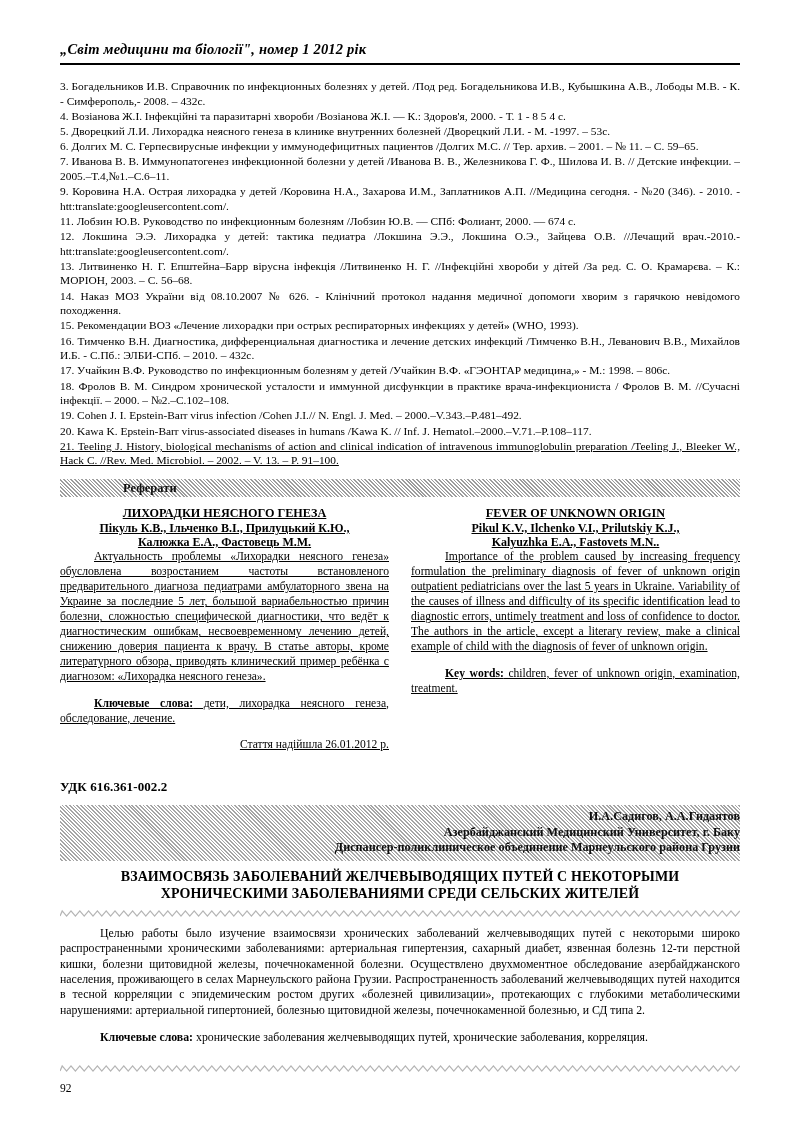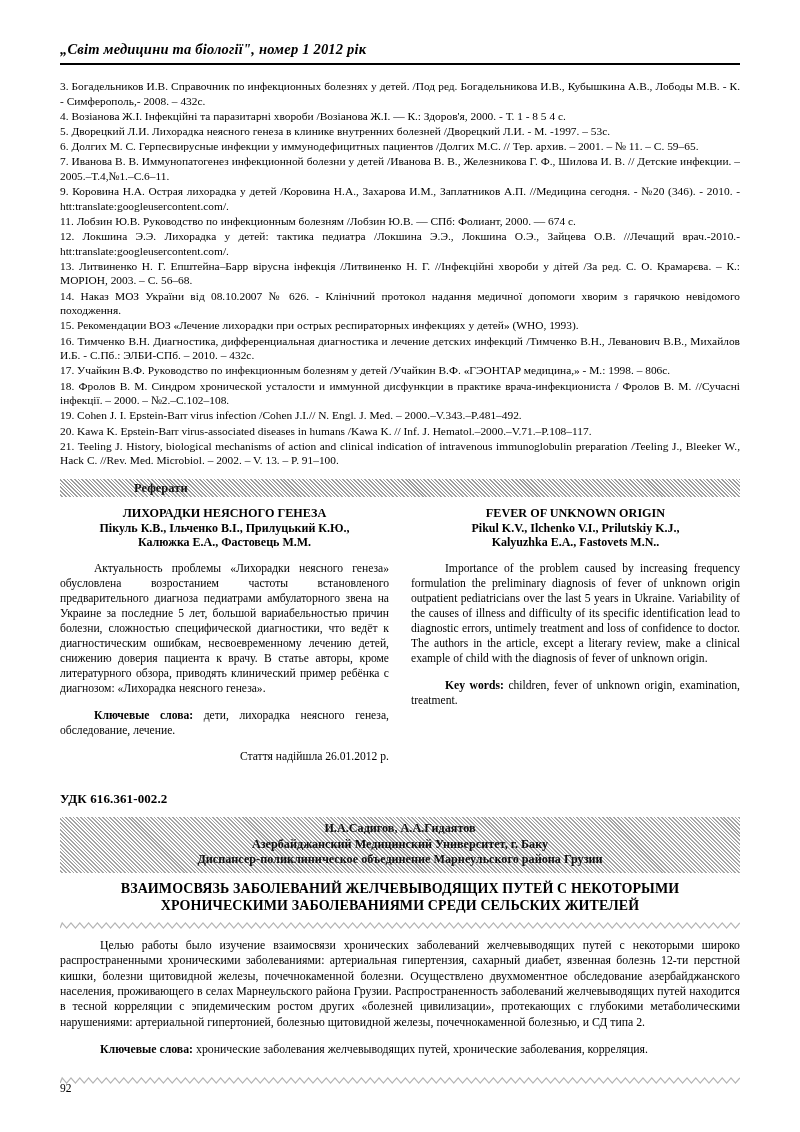--- a/index.html
+++ b/index.html
@@ -46,70 +46,71 @@
     font-size: 11.4px;
     line-height: 1.285;
     text-align: justify;
   }
   .refs .ref {
     text-indent: 0;
     margin: 0 0 0.5px 0;
     text-align: justify;
     text-justify: inter-word;
   }
-  .refs .ref:last-child { text-align: justify; }
+  .refs .ref:last-child { text-align: justify; text-decoration: underline; }
 
   
   .band {
     margin-top: 11px;
     height: 18px;
     background-color: #efefef;
     background-image: repeating-linear-gradient(
         45deg,
         #ffffff 0px, #ffffff 1.4px,
         #9d9d9d 1.4px, #9d9d9d 2.6px);
     position: relative;
   }
   .band-label {
     position: absolute;
-    left: 72px;
+    left: 61px;
     top: 50%;
     transform: translateY(-50%);
     font-weight: bold;
     font-size: 12.5px;
     color: #111;
     padding: 0 2px;
     line-height: 1;
   }
 
   
   .abstracts {
     display: flex;
     gap: 22px;
     margin-top: 9px;
+    text-decoration: underline;
   }
   .abs-col {
     width: 50%;
     font-size: 11.6px;
     line-height: 1.29;
   }
   .abs-title {
     text-align: center;
     font-weight: bold;
     font-size: 12.2px;
     line-height: 1.2;
   }
   .abs-authors {
     text-align: center;
     font-weight: bold;
     font-size: 12px;
     line-height: 1.2;
   }
   .abs-body {
-    margin-top: 13px;
+    margin-top: 1px;
     text-align: justify;
     text-justify: inter-word;
     text-indent: 34px;
     font-family: "Liberation Serif", "DejaVu Serif", serif;
   }
   .abs-kw {
     margin-top: 0px;
     text-align: justify;
     text-justify: inter-word;
     text-indent: 34px;
@@ -138,20 +139,21 @@
         #ffffff 0px, #ffffff 1.4px,
         #a5a5a5 1.4px, #a5a5a5 2.6px);
     padding: 4px 0 5px 0;
     text-align: center;
   }
   .authorband div {
     font-weight: bold;
     font-size: 12.2px;
     line-height: 1.28;
     color: #0d0d0d;
+    text-align: right;
   }
 
   .art-title {
     margin-top: 7px;
     text-align: center;
     font-weight: bold;
     font-size: 14px;
     line-height: 1.22;
     letter-spacing: .1px;
   }

